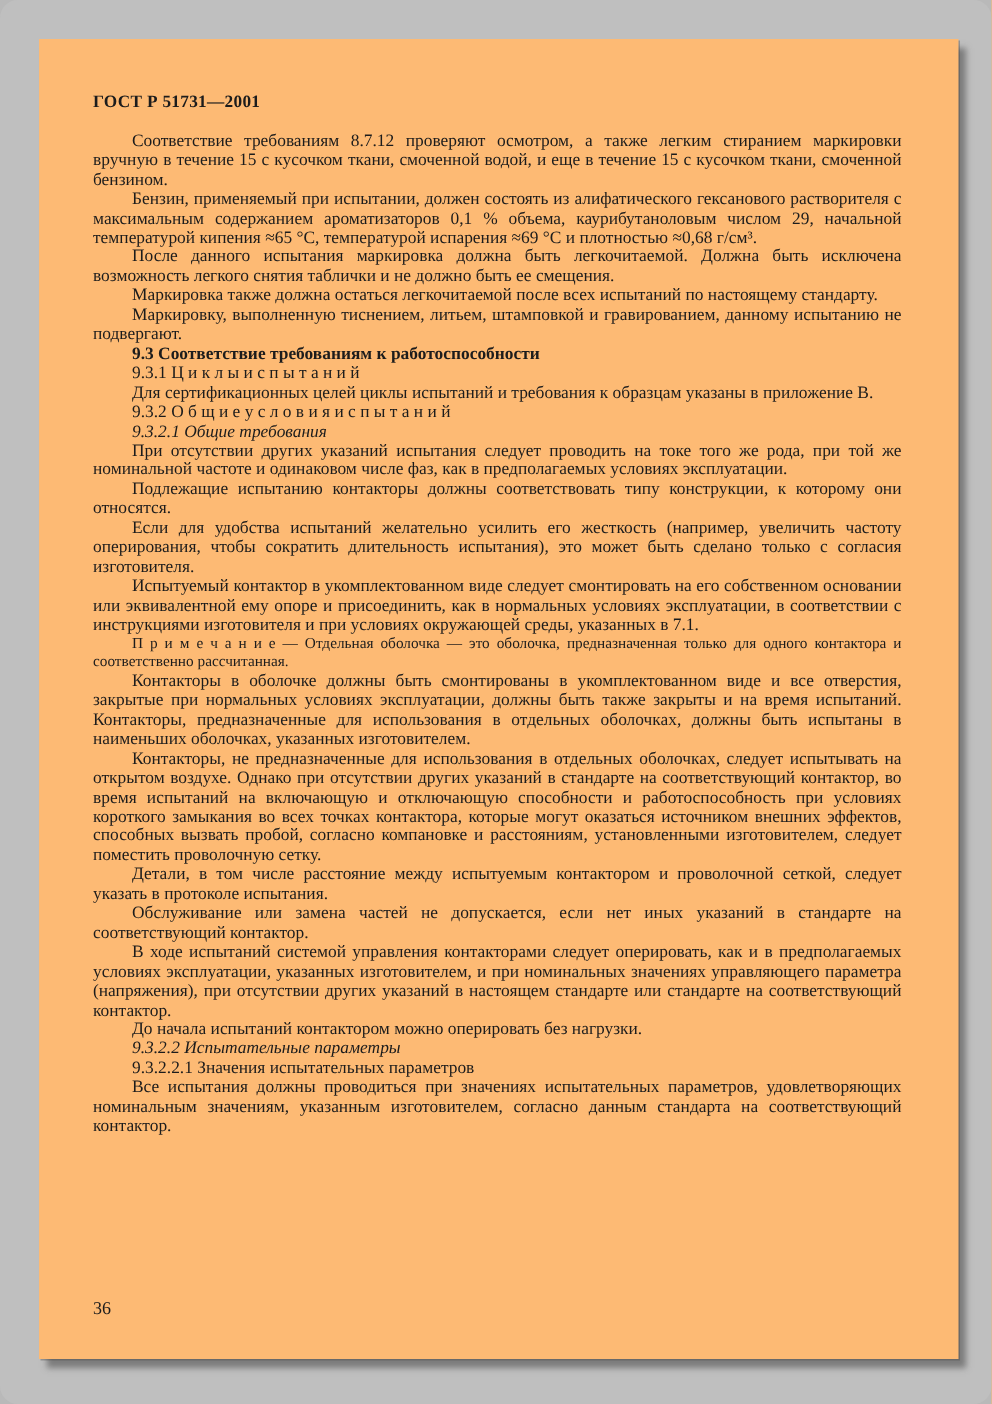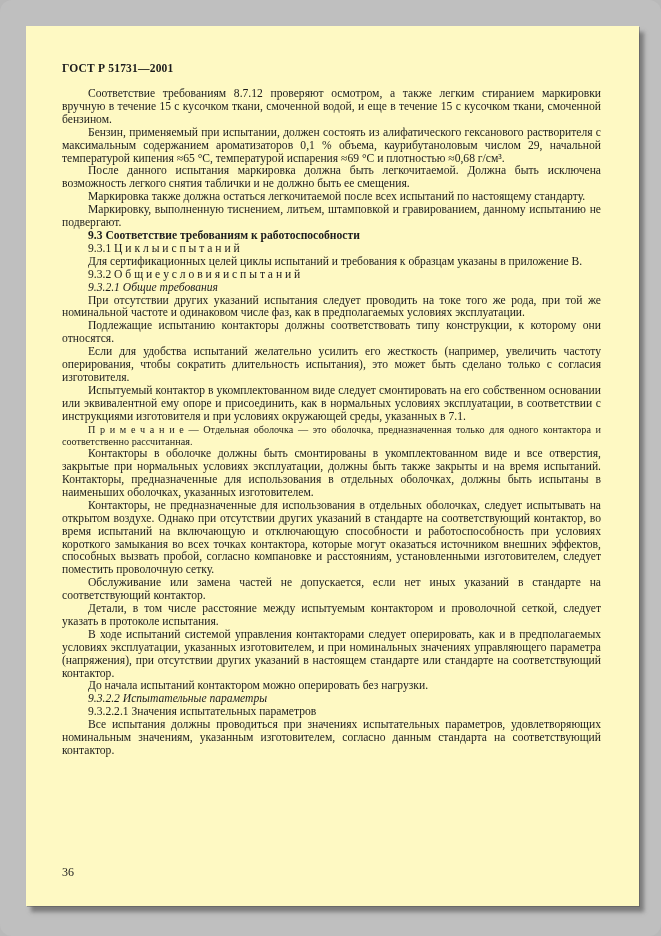--- a/index.html
+++ b/index.html
@@ -13,21 +13,21 @@
     position: relative;
     width: 661px; height: 936px;
     background: #bfbfbf;
     border-radius: 12px;
     overflow: hidden;
   }
   .page {
     position: absolute;
     left: 26px; top: 26px;
     width: 613px; height: 880px;
-    background: #fef9c3;
+    background: #fdba74;
     box-shadow: 5px 6px 4px rgba(70,70,70,0.55), 1px 1px 0 rgba(120,120,120,0.6);
     padding: 36px 38px 0 36px;
   }
   .doc-header {
     font-weight: bold;
     font-size: 11.5px;
     color: #1c1c1c;
     letter-spacing: 0.2px;
   }
   .content { margin-top: 14px; }
@@ -67,22 +67,22 @@
         <p class="para body">Для сертификационных целей циклы испытаний и требования к образцам указаны в приложение В.</p>
         <p class="para spread">9.3.2 О б щ и е   у с л о в и я   и с п ы т а н и й</p>
         <p class="para italic">9.3.2.1 Общие требования</p>
         <p class="para body">При отсутствии других указаний испытания следует проводить на токе того же рода, при той же номинальной частоте и одинаковом числе фаз, как в предполагаемых условиях эксплуатации.</p>
         <p class="para body">Подлежащие испытанию контакторы должны соответствовать типу конструкции, к которому они относятся.</p>
         <p class="para body">Если для удобства испытаний желательно усилить его жесткость (например, увеличить частоту оперирования, чтобы сократить длительность испытания), это может быть сделано только с согласия изготовителя.</p>
         <p class="para body">Испытуемый контактор в укомплектованном виде следует смонтировать на его собственном основании или эквивалентной ему опоре и присоединить, как в нормальных условиях эксплуатации, в соответствии с инструкциями изготовителя и при условиях окружающей среды, указанных в 7.1.</p>
         <p class="para note">П р и м е ч а н и е — Отдельная оболочка — это оболочка, предназначенная только для одного контактора и соответственно рассчитанная.</p>
         <p class="para body">Контакторы в оболочке должны быть смонтированы в укомплектованном виде и все отверстия, закрытые при нормальных условиях эксплуатации, должны быть также закрыты и на время испытаний. Контакторы, предназначенные для использования в отдельных оболочках, должны быть испытаны в наименьших оболочках, указанных изготовителем.</p>
         <p class="para body">Контакторы, не предназначенные для использования в отдельных оболочках, следует испытывать на открытом воздухе. Однако при отсутствии других указаний в стандарте на соответствующий контактор, во время испытаний на включающую и отключающую способности и работоспособность при условиях короткого замыкания во всех точках контактора, которые могут оказаться источником внешних эффектов, способных вызвать пробой, согласно компановке и расстояниям, установленными изготовителем, следует поместить проволочную сетку.</p>
+        <p class="para body">Детали, в том числе расстояние между испытуемым контактором и проволочной сеткой, следует указать в протоколе испытания.</p>
         <p class="para body">Обслуживание или замена частей не допускается, если нет иных указаний в стандарте на соответствующий контактор.</p>
-        <p class="para body">Детали, в том числе расстояние между испытуемым контактором и проволочной сеткой, следует указать в протоколе испытания.</p>
         <p class="para body">В ходе испытаний системой управления контакторами следует оперировать, как и в предполагаемых условиях эксплуатации, указанных изготовителем, и при номинальных значениях управляющего параметра (напряжения), при отсутствии других указаний в настоящем стандарте или стандарте на соответствующий контактор.</p>
         <p class="para body">До начала испытаний контактором можно оперировать без нагрузки.</p>
         <p class="para italic">9.3.2.2 Испытательные параметры</p>
         <p class="para body">9.3.2.2.1 Значения испытательных параметров</p>
         <p class="para body">Все испытания должны проводиться при значениях испытательных параметров, удовлетворяющих номинальным значениям, указанным изготовителем, согласно данным стандарта на соответствующий контактор.</p>
       </div>
     <div class="page-number">36</div>
   </div>
 </div>
 

